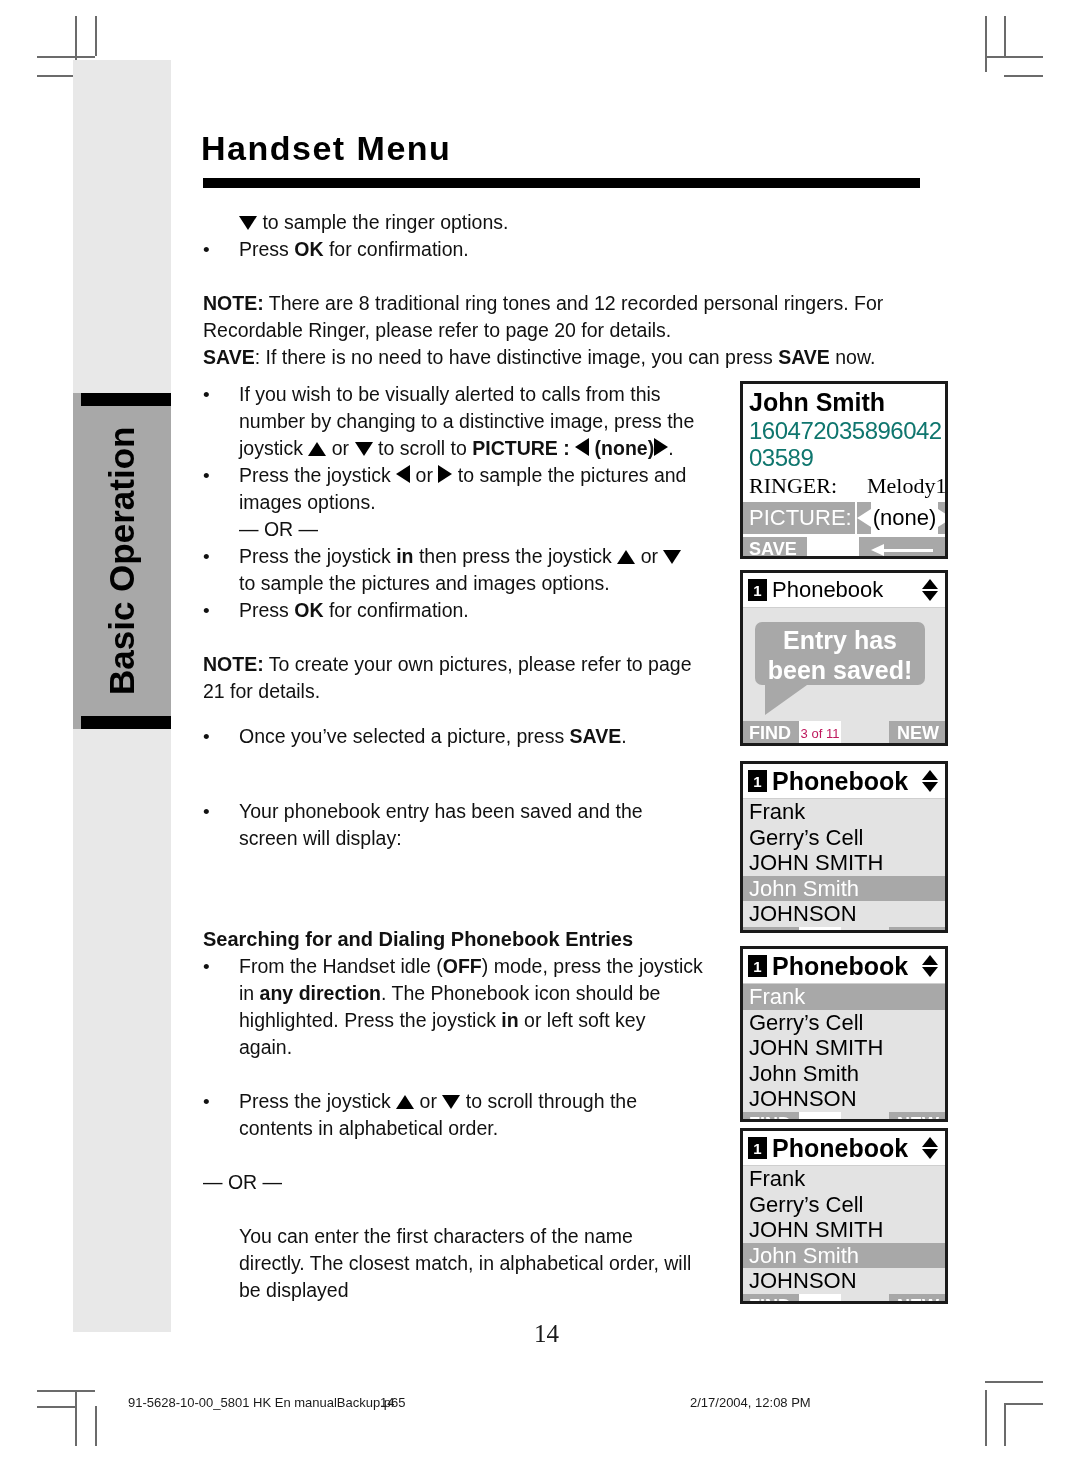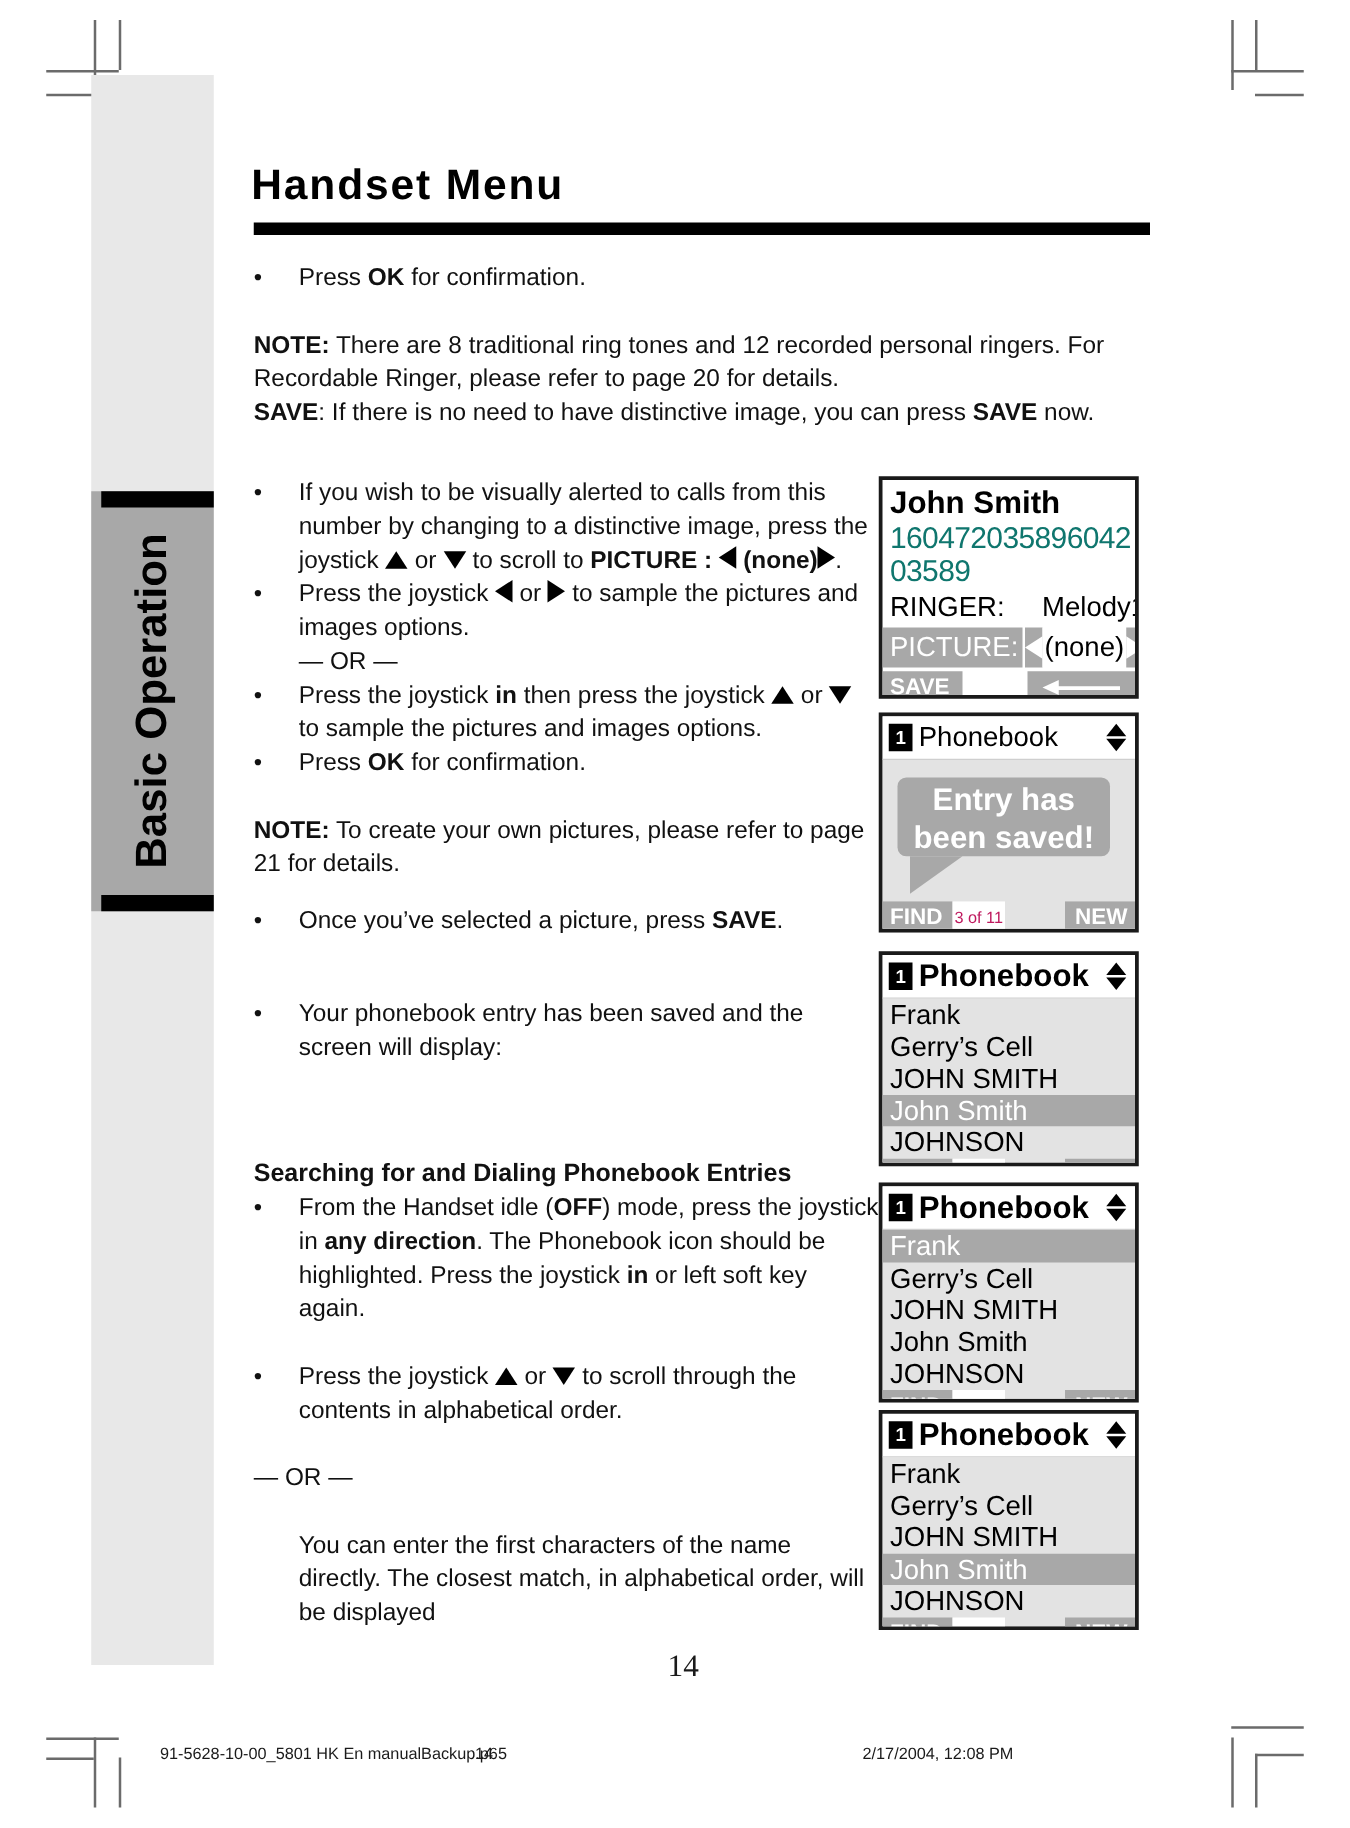--- a/index.html
+++ b/index.html
@@ -126,21 +126,21 @@
 
   .tri { display: inline-block; vertical-align: -1px; }
   .tri-up { width:0;height:0;border-left:9px solid transparent;border-right:9px solid transparent;border-bottom:14px solid #000; }
   .tri-dn { width:0;height:0;border-left:9px solid transparent;border-right:9px solid transparent;border-top:14px solid #000; }
   .tri-lf { width:0;height:0;border-top:9px solid transparent;border-bottom:9px solid transparent;border-right:14px solid #000; }
   .tri-rt { width:0;height:0;border-top:9px solid transparent;border-bottom:9px solid transparent;border-left:14px solid #000; }
 
   
   .lcd {
     position: absolute;
-    left: 703px;
+    left: 740px;
     width: 208px;
     border: 3px solid #1a1a1a;
     background: #e3e3e3;
     box-sizing: border-box;
     overflow: hidden;
   }
   #lcd-1 { top: 381px; height: 178px; background: #ffffff; }
   #lcd-2 { top: 570px; height: 176px; }
   #lcd-3 { top: 761px; height: 172px; }
   #lcd-4 { top: 946px; height: 176px; }
@@ -160,20 +160,21 @@
     line-height: 27px;
     letter-spacing: -0.5px;
     word-break: break-all;
   }
   .lcd .ringer-row {
     display: flex;
     padding: 1px 0 0 6px;
     font-size: 22px;
     line-height: 28px;
     color: #000;
+    font-family: Liberation Serif, serif;
   }
   .lcd .ringer-row .rlabel { flex: 0 0 auto; }
   .lcd .ringer-row .rvalue { margin-left: 30px; }
 
   .lcd .picture-row {
     display: flex;
     align-items: stretch;
     margin-top: 2px;
     height: 32px;
   }
@@ -370,20 +371,23 @@
 <div id="side-tab">
   <div class="cap top"></div>
   <div class="cap bottom"></div>
   <div class="tab-label">Basic Operation</div>
 </div>
 
 <div id="page-title">Handset Menu</div>
 <div id="title-rule"></div>
 
 <div id="body-col-wide" style="top:209px;">
+  <div class="para" style="padding-left:36px;">
+    <span class="tri tri-dn"></span><span> to sample the ringer options.</span>
+  </div>
   <div class="bullet-row">
     <div class="bul">•</div>
     <div class="btext"><span>Press </span><span class="b">OK</span><span> for confirmation.</span></div>
   </div>
 
   <div class="spacer-md"></div>
 
   <div class="para">
     <span class="b">NOTE:</span><span> There are 8 traditional ring tones and 12 recorded personal ringers. For Recordable Ringer, please refer to page 20 for details.</span>
   </div>

